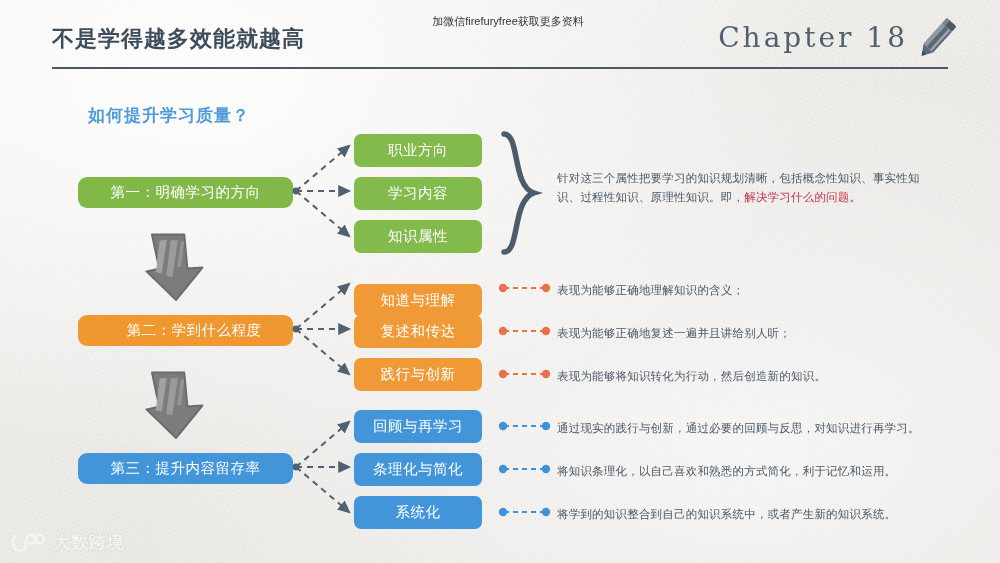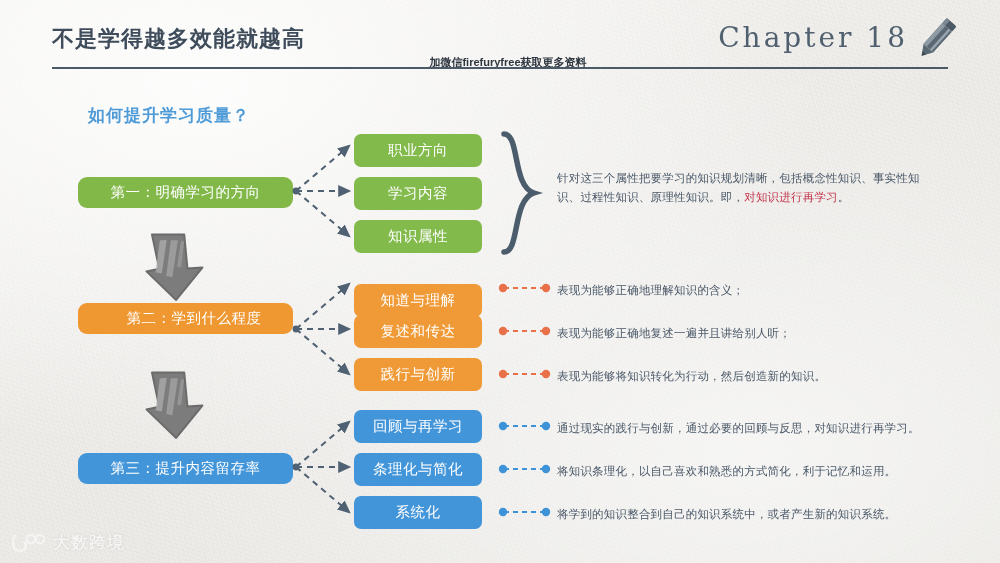--- a/index.html
+++ b/index.html
@@ -50,23 +50,22 @@
   }
 
   #watermark-top {
     position: absolute;
     left: 16px;
     right: 0;
     top: 14px;
     text-align: center;
     font-size: 11px;
     color: #2e3640;
-    font-weight: bold;
+    font-weight: normal;
     letter-spacing: 0px;
-    margin-top: 41px;
   }
 
   #chapter-label {
     position: absolute;
     right: 92px;
     top: 21px;
     font-family: "DejaVu Serif", "Liberation Serif", serif;
     font-size: 28px;
     color: #50606f;
     letter-spacing: 3px;
@@ -225,35 +224,35 @@
   </div>
   <div class="sub-box" style="top:220px; background:#83ba4c;">
     <span>知识属性</span>
   </div>
 
   <svg class="brace" style="left:500px; top:131px;" width="44" height="125">
     <path d="M4,3 C20,3 12,55 34,62 C12,69 20,121 4,121" fill="none" stroke="#4b5c6c" stroke-width="5.5" stroke-linecap="round"></path>
   </svg>
 
   <div class="desc-wrap" style="top:169px;">
-    <span>针对这三个属性把要学习的知识规划清晰，包括概念性知识、事实性知识、过程性知识、原理性知识。即，</span><span class="desc-highlight">对知识进行再学习</span><span>。</span>
+    <span>针对这三个属性把要学习的知识规划清晰，包括概念性知识、事实性知识、过程性知识、原理性知识。即，</span><span class="desc-highlight">解决学习什么的问题</span><span>。</span>
   </div>
 
   <div class="down-arrow" style="left:140px; top:230px;">
     <svg viewBox="0 0 68 72" width="68" height="72">
       <g transform="rotate(-7 34 36)">
         <polygon points="16,2 48,6 47,40 62,41 32,70 6,38 19,37" fill="#7c7c7c" stroke="#6b6b6b" stroke-width="2" stroke-linejoin="round"></polygon>
         <path d="M23,9 L30,9 L21,42 L15,40 z" fill="#a8a8a8" opacity="0.85"></path>
         <path d="M34,10 L41,11 L31,47 L25,45 z" fill="#a8a8a8" opacity="0.7"></path>
         <path d="M44,12 L47,13 L41,38 L37,37 z" fill="#a8a8a8" opacity="0.55"></path>
       </g>
     </svg>
   </div>
 
-  <div class="main-box" style="left:78px; top:303px; background:#ef9730;padding-left:17px;">
+  <div class="main-box" style="left:78px; top:315px; background:#ef9730;padding-left:17px;">
     <span>第二：学到什么程度</span>
   </div>
 
   <svg class="fan-svg" style="left:292px; top:271px;" width="66" height="116">
     <defs>
       <marker id="arrOrange" markerWidth="7" markerHeight="7" refX="5.4" refY="3" orient="auto">
         <path d="M0,0 L6.5,3 L0,6 z" fill="#4f6172"></path>
       </marker>
     </defs>
     <line x1="4" y1="58" x2="57" y2="13" stroke="#4f6172" stroke-width="2" stroke-dasharray="6,5" marker-end="url(#arrOrange)"></line>

